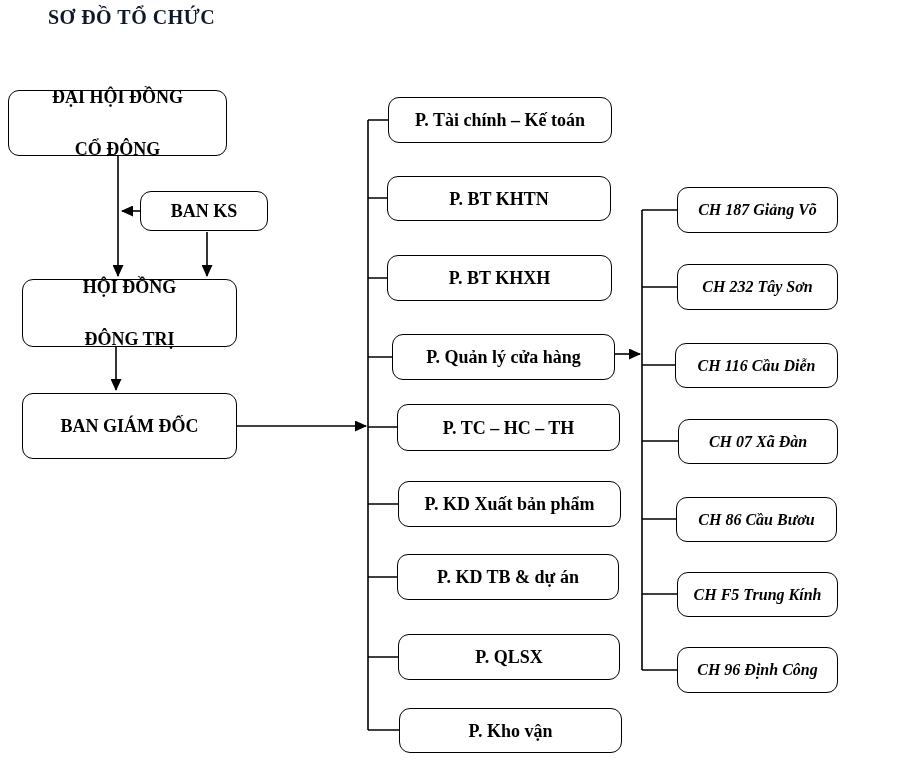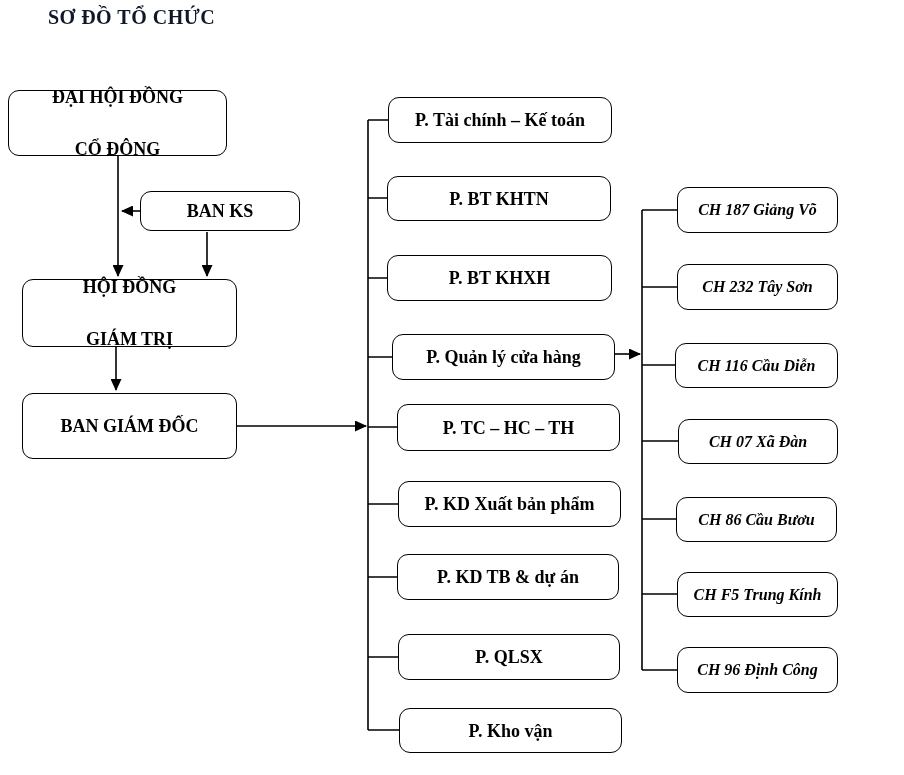--- a/index.html
+++ b/index.html
@@ -68,27 +68,27 @@
       <line x1="642" y1="594" x2="684" y2="594"></line>
       <line x1="642" y1="670" x2="684" y2="670"></line>
     </g>
   </svg>
 
   <div class="box f18" style="left:8px;top:90px;width:219px;height:66px">
     <span>ĐẠI HỘI ĐỒNG</span>
     <span>CỔ ĐÔNG</span>
   </div>
 
-  <div class="box f18" style="left:140px;top:191px;width:160px;height:40px">
+  <div class="box f18" style="left:140px;top:191px;width:128px;height:40px">
     <span>BAN KS</span>
   </div>
 
   <div class="box f18" style="left:22px;top:279px;width:215px;height:68px">
     <span>HỘI ĐỒNG</span>
-    <span>GIÁM TRỊ</span>
+    <span>ĐÔNG TRỊ</span>
   </div>
 
   <div class="box f18" style="left:22px;top:393px;width:215px;height:66px">
     <span>BAN GIÁM ĐỐC</span>
   </div>
 
   <div class="box f18" style="left:387px;top:176px;width:224px;height:45px">
     <span>P. BT KHTN</span>
   </div>
   <div class="box f18" style="left:388px;top:97px;width:224px;height:46px">

